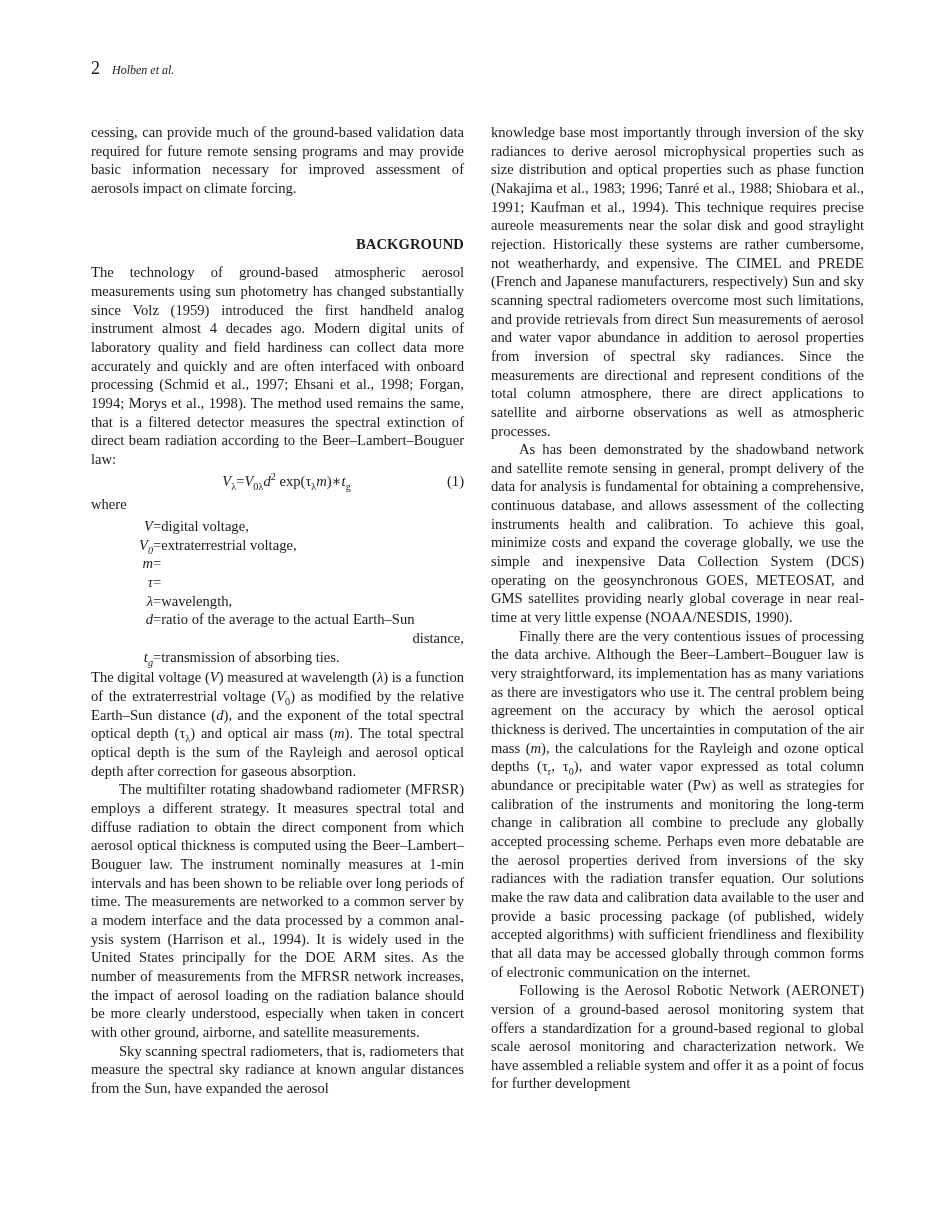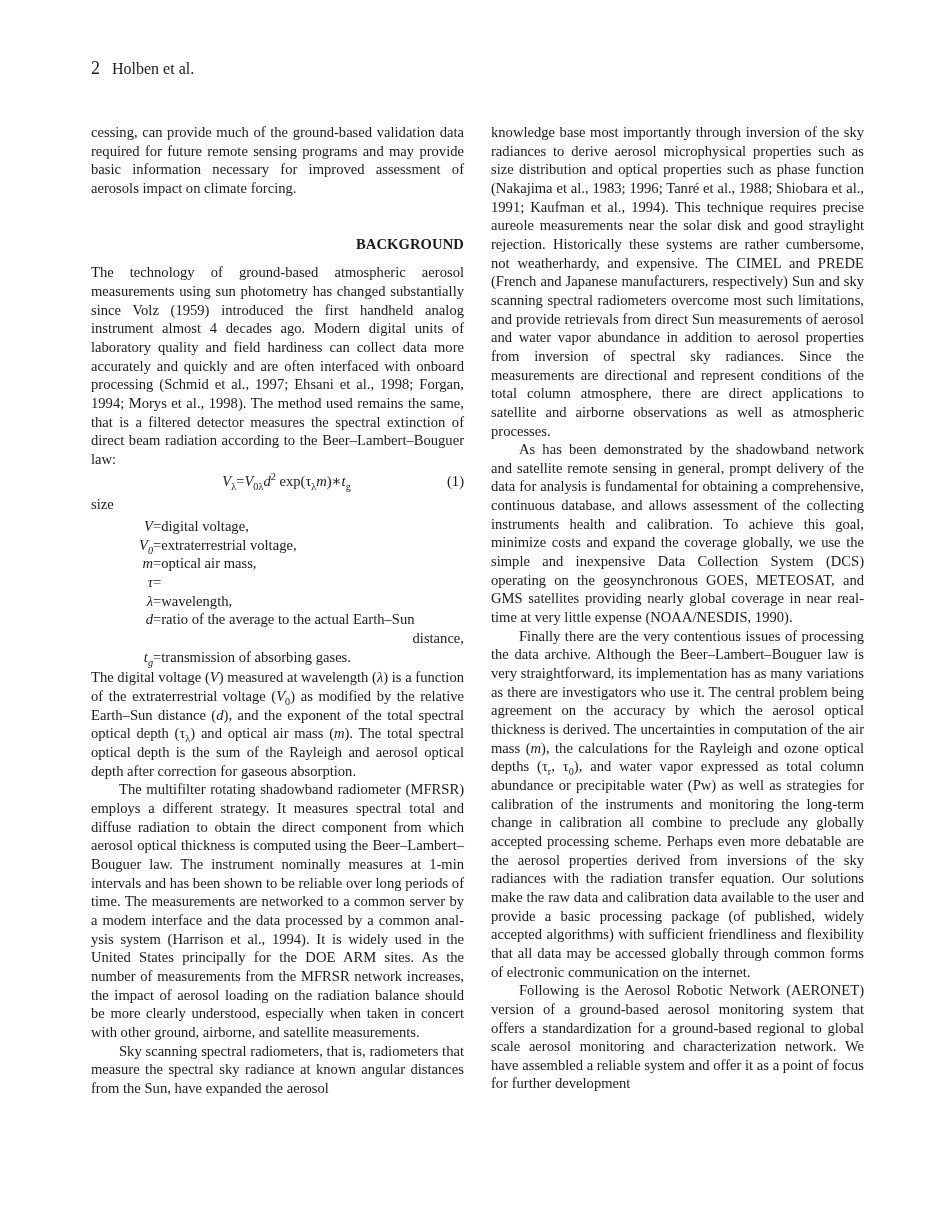--- a/index.html
+++ b/index.html
@@ -1,20 +1,20 @@
 <!DOCTYPE html>
 <html><head>
 <meta charset="utf-8">
 <style>
   html, body { margin: 0; padding: 0; background: #ffffff; }
   body { width: 952px; height: 1232px; position: relative; overflow: hidden;
          font-family: "Liberation Serif", "DejaVu Serif", serif; color: #1a1a1a; }
   .running-head { position: absolute; left: 91px; top: 58px; height: 22px; white-space: nowrap; }
   .page-num { font-size: 18px; margin-right: 8px; }
-  .authors { font-size: 16px; }
+  .authors { font-style: italic; font-size: 12px; }
   .col { position: absolute; top: 123px; width: 373px; font-size: 14.6px; line-height: 18.65px; }
   .col.left { left: 91px; }
   .col.right { left: 491px; }
   p { margin: 0; text-align: justify; hyphens: manual; font-family: Liberation Serif, serif; }
   p.indent { text-indent: 28px; }
   .section-head { font-weight: bold; font-size: 14.6px; margin: 37px 0 10px 0; letter-spacing: 0.1px; text-align: right; }
   .equation { position: relative; height: 20px; margin: 3px 0 3px 0; text-align: center; }
   .equation .expr { display: inline-block; margin-left: 18px; }
   .equation .eqnum { position: absolute; right: 0; top: 0; }
   .where { margin: 2px 0 4px 0; }
@@ -40,57 +40,56 @@
 
   <div class="section-head">BACKGROUND</div>
 
   <p>The technology of ground-based atmospheric aerosol measurements using sun photometry has changed sub­stantially since Volz (1959) introduced the first handheld analog instrument almost 4 decades ago. Modern digital units of laboratory quality and field hardiness can collect data more accurately and quickly and are often inter­faced with onboard processing (Schmid et al., 1997; Eh­sani et al., 1998; Forgan, 1994; Morys et al., 1998). The method used remains the same, that is a filtered detector measures the spectral extinction of direct beam radiation according to the Beer–Lambert–Bouguer law:</p>
 
   <div class="equation">
     <span class="expr"><i>V</i><sub>λ</sub><span>=</span><i>V</i><sub>0λ</sub><i>d</i><sup>2</sup><span style="white-space:pre"> exp(</span><span>τ</span><sub>λ</sub><i>m</i><span>)</span><span>∗</span><i>t</i><sub>g</sub></span>
     <span class="eqnum">(1)</span>
   </div>
 
-  <div class="where">size</div>
+  <div class="where">where</div>
 
   <div class="defs">
     <div class="def-row">
       <span class="def-sym"><span>V</span><sub></sub></span>
         <span class="def-eq">=</span>
         <span class="def-text">digital voltage,</span>
     </div>
     <div class="def-row">
       <span class="def-sym"><span>V</span><sub>0</sub></span>
         <span class="def-eq">=</span>
         <span class="def-text">extraterrestrial voltage,</span>
     </div>
     <div class="def-row">
       <span class="def-sym"><span>m</span><sub></sub></span>
         <span class="def-eq">=</span>
-        <span class="def-text">optical air mass,</span>
     </div>
     <div class="def-row">
       <span class="def-sym"><span>τ</span><sub></sub></span>
         <span class="def-eq">=</span>
     </div>
     <div class="def-row">
       <span class="def-sym"><span>λ</span><sub></sub></span>
         <span class="def-eq">=</span>
         <span class="def-text">wavelength,</span>
     </div>
     <div class="def-row">
       <span class="def-sym"><span>d</span><sub></sub></span>
         <span class="def-eq">=</span>
         <span class="def-text">ratio of the average to the actual Earth–Sun</span>
     </div>
     <div class="def-cont">distance,</div>
     <div class="def-row">
       <span class="def-sym"><span>t</span><sub>g</sub></span>
         <span class="def-eq">=</span>
-        <span class="def-text">transmission of absorbing gases.</span>
+        <span class="def-text">transmission of absorbing ties.</span>
     </div>
   </div>
 
   <p><span>The digital voltage (</span><i>V</i><span>) measured at wavelength (</span><i>λ</i><span>) is a function of the extraterrestrial voltage (</span><i>V</i><sub>0</sub><span>) as modified by the relative Earth–Sun distance (</span><i>d</i><span>), and the exponent of the total spectral optical depth (</span><span>τ</span><sub>λ</sub><span>) and optical air mass (</span><i>m</i><span>). The total spectral optical depth is the sum of the Rayleigh and aerosol optical depth after correction for gaseous absorption.</span></p>
 
   <p class="indent">The multifilter rotating shadowband radiometer (MFRSR) employs a different strategy. It measures spec­tral total and diffuse radiation to obtain the direct com­ponent from which aerosol optical thickness is computed using the Beer–Lambert–Bouguer law. The instrument nominally measures at 1-min intervals and has been shown to be reliable over long periods of time. The mea­surements are networked to a common server by a mo­dem interface and the data processed by a common anal­ysis system (Harrison et al., 1994). It is widely used in the United States principally for the DOE ARM sites. As the number of measurements from the MFRSR network increases, the impact of aerosol loading on the radiation balance should be more clearly understood, especially when taken in concert with other ground, airborne, and satellite measurements.</p>
 
   <p class="indent">Sky scanning spectral radiometers, that is, radiome­ters that measure the spectral sky radiance at known an­gular distances from the Sun, have expanded the aerosol</p>
 </div>
 

